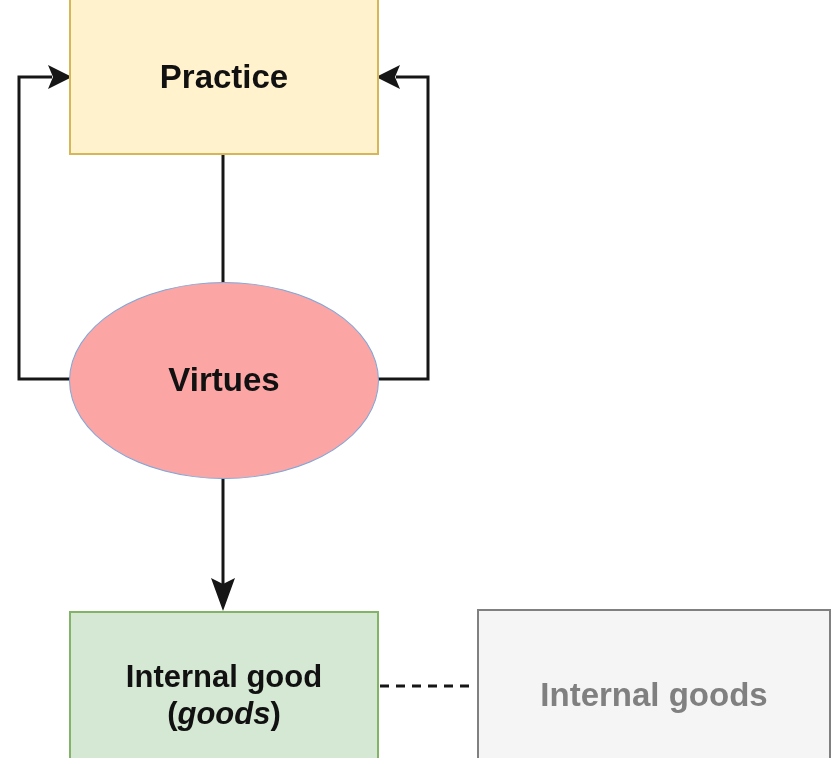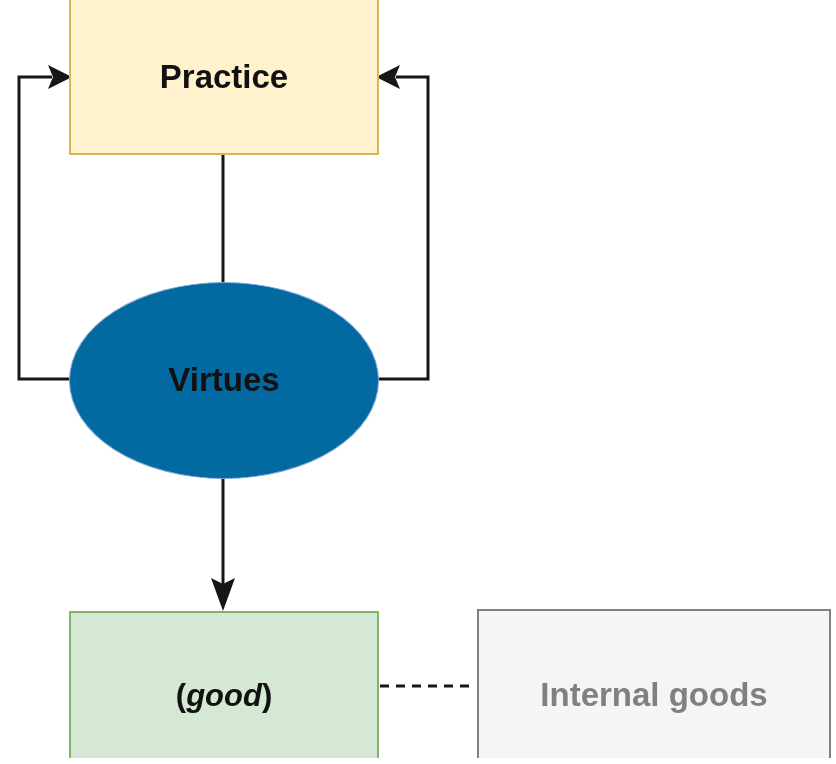--- a/index.html
+++ b/index.html
@@ -47,21 +47,21 @@
     font-size: 33px;
     color: #111111;
     padding-top: 16px;
   }
   
   #node-virtues {
     left: 69px;
     top: 282px;
     width: 310px;
     height: 197px;
-    background: #0369a1;
+    background: #fca5a5;
     border: 1.6px solid #7ea6d9;
     border-radius: 50%;
     font-size: 33px;
     color: #111111;
   }
   
   #node-internal {
     left: 69px;
     top: 611px;
     width: 310px;
@@ -131,20 +131,21 @@
 
   <div class="node" id="node-practice">
     <span>Practice</span>
   </div>
 
   <div class="node" id="node-virtues">
     <span>Virtues</span>
   </div>
 
   <div class="node" id="node-internal">
-    <span class="line2"><span class="paren">(</span><span>good</span><span class="paren">)</span></span>
+    <span class="line1">Internal good</span>
+    <span class="line2"><span class="paren">(</span><span>goods</span><span class="paren">)</span></span>
   </div>
 
   <div class="node" id="node-external">
     <span>Internal goods</span>
   </div>
 
 </div>
 
 </body></html>

